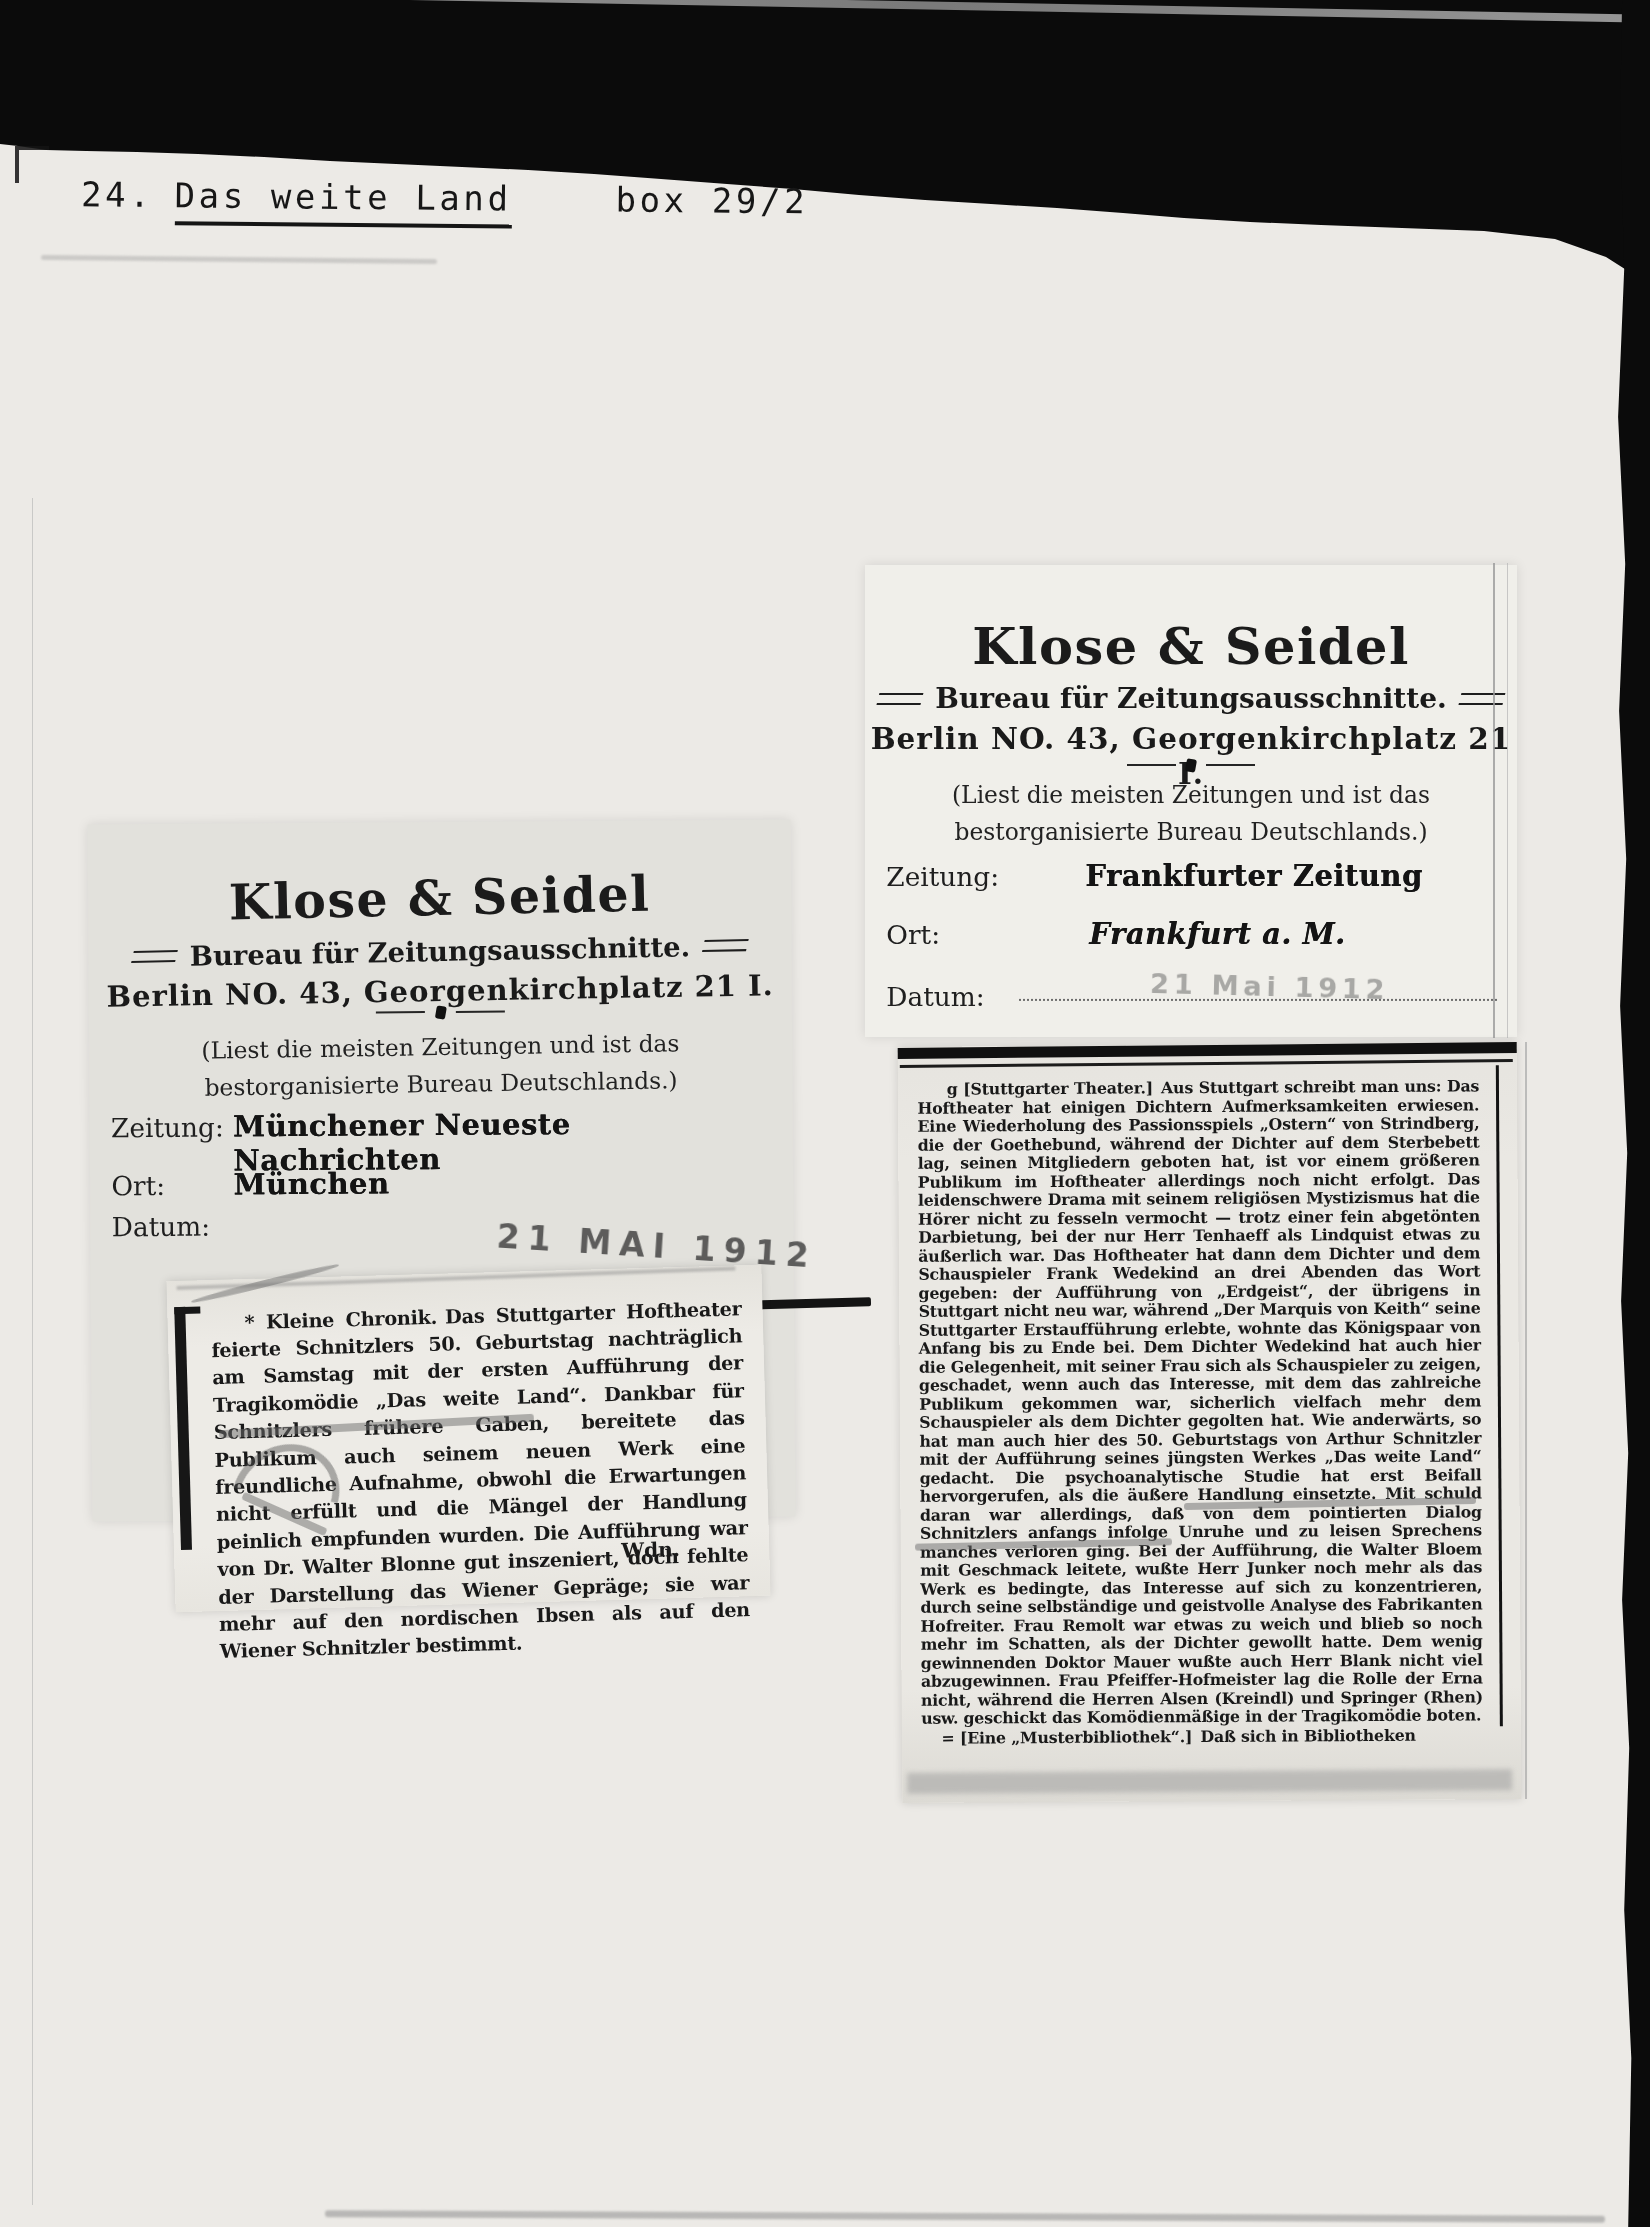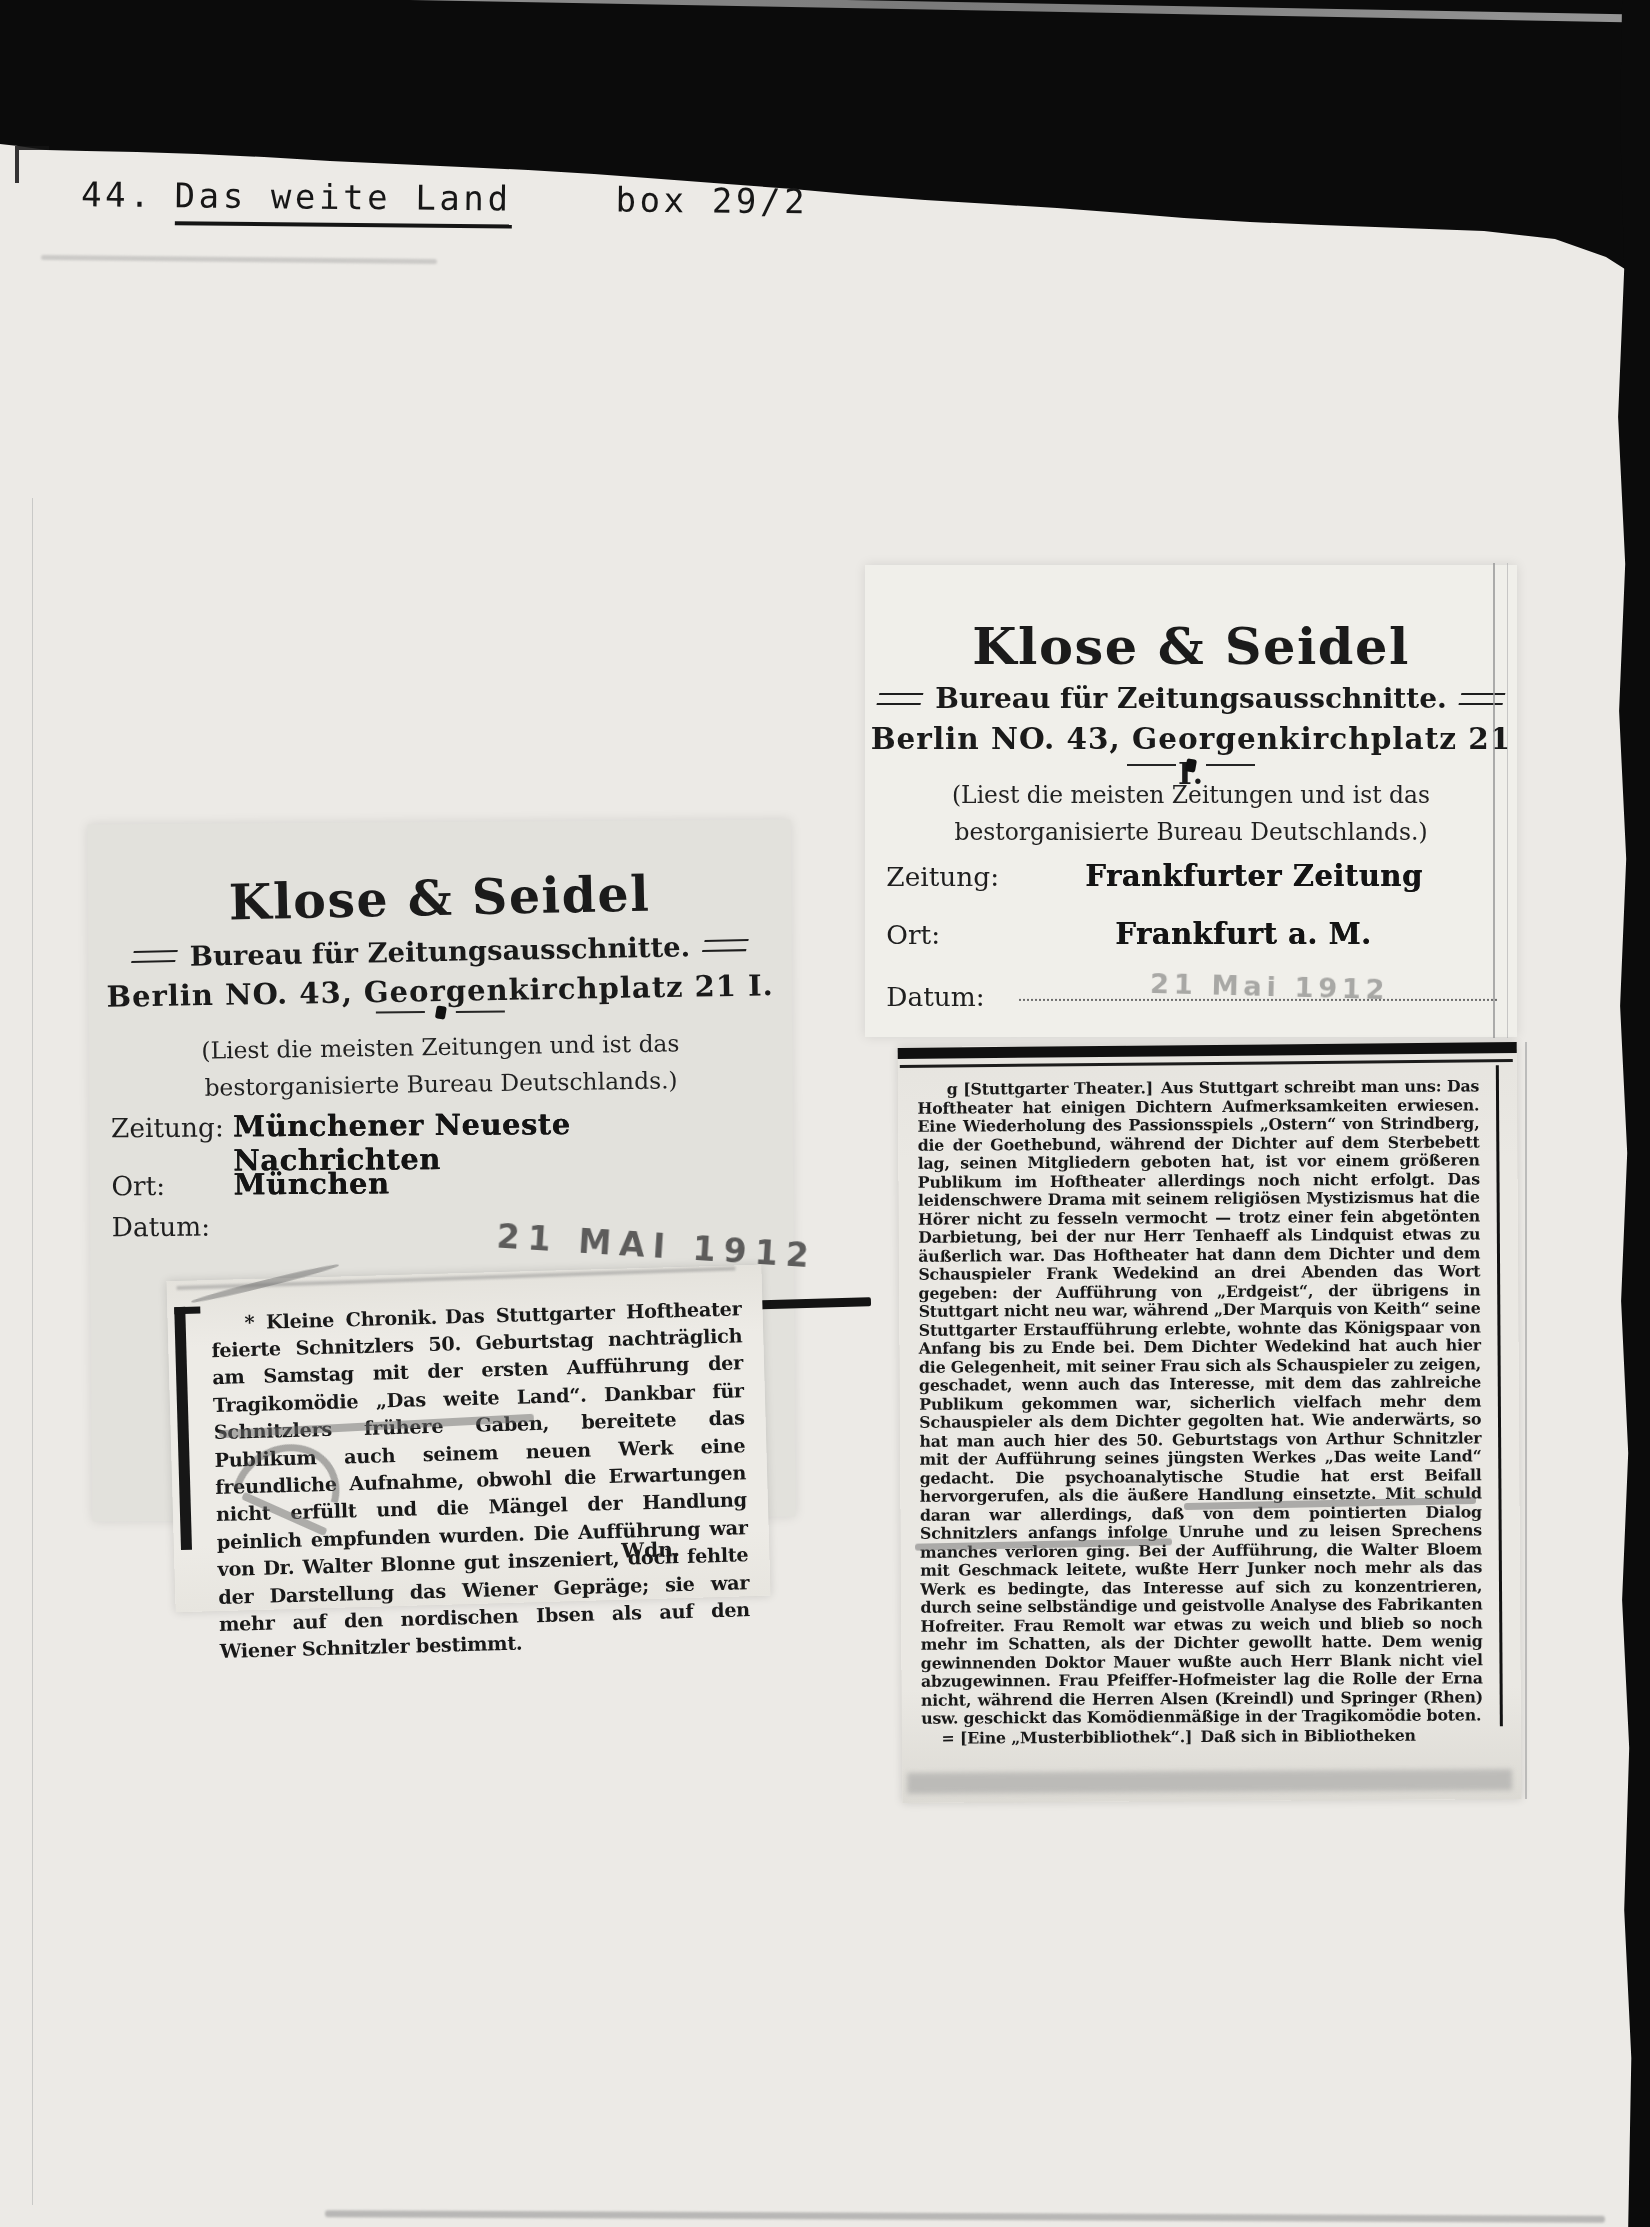--- a/index.html
+++ b/index.html
@@ -66,21 +66,21 @@
   .orn .gem{width:9.7px;height:12.7px;background:#111;border-radius:2.5px;transform:rotate(10deg);}
   .s-note{left:0;right:0;text-align:center;font-size:23.4px;line-height:37px;color:#222;}
   .slip-left  .s-note{top:207px;transform:rotate(-.5deg);}
   .slip-right .s-note{top:212px;}
   .row{left:0;right:0;display:flex;align-items:baseline;padding-left:21.3px;padding-right:20.3px;}
   .lbl{font-size:26.4px;color:#1f1f1f;flex:0 0 119px;}
   .val{font-weight:bold;font-size:29px;letter-spacing:0.5px;color:#141414;text-shadow:0.3px 0 0 #141414;}
   .slip-left .row-zeitung{top:286px;} .slip-left .row-ort{top:344px;} .slip-left .row-datum{top:387px;}
   .slip-right .row-zeitung{top:294px;} .slip-right .row-ort{top:352px;} .slip-right .row-datum{top:416px;}
   .slip-right .row-zeitung .val{margin-left:80px;}
-  .slip-right .row-ort .val{margin-left:110px;}
+  .slip-right .row-ort .val{margin-left:84px;font-style:italic;}
   .slip-left .row .val{margin-left:3px;}
   .dotline{flex:1;height:0;border-bottom:2.5px dotted #4c4c4c;margin-left:14.2px;transform:translateY(-5.1px);opacity:.8;}
   .stamp{
     font-family:"DejaVu Sans", sans-serif;font-weight:bold;white-space:nowrap;
     color:rgba(55,55,55,.78);filter:blur(0.3px);
   }
   .stamp-left{left:406px;top:406px;font-size:33px;letter-spacing:8.1px;transform:rotate(4deg);}
   .stamp-right{left:285px;top:406px;font-size:27.4px;letter-spacing:4.6px;color:rgba(90,90,90,.48);transform:rotate(1.5deg);}
   .stamp-smear{left:213px;top:529px;width:351px;height:6.1px;background:#4a4a4a;opacity:.5;filter:blur(1px);transform:rotate(-2.5deg);}
 
@@ -135,21 +135,21 @@
 <div class="abs band-top">
   <div class="band-streak"></div>
 </div>
 <div class="abs band-right"></div>
 <div class="abs corner-mark"></div>
 <div class="abs left-crease"></div>
 <div class="abs smudge heading-smudge"></div>
 <div class="abs smudge bottom-smudge"></div>
 
 <div class="abs heading">
-  <span class="h-num">44.</span><span class="h-title">Das weite Land</span><span class="h-box">box 29/2</span>
+  <span class="h-num">24.</span><span class="h-title">Das weite Land</span><span class="h-box">box 29/2</span>
 </div>
 
 <section class="abs slip slip-right">
   <div class="abs s-company">Klose &amp; Seidel</div>
   <div class="abs s-bureau">
     <span class="dbl"></span>
     <span>Bureau für Zeitungsausschnitte.</span>
     <span class="dbl"></span>
   </div>
   <div class="abs s-addr">Berlin NO. 43, Georgenkirchplatz 21 I.</div>

